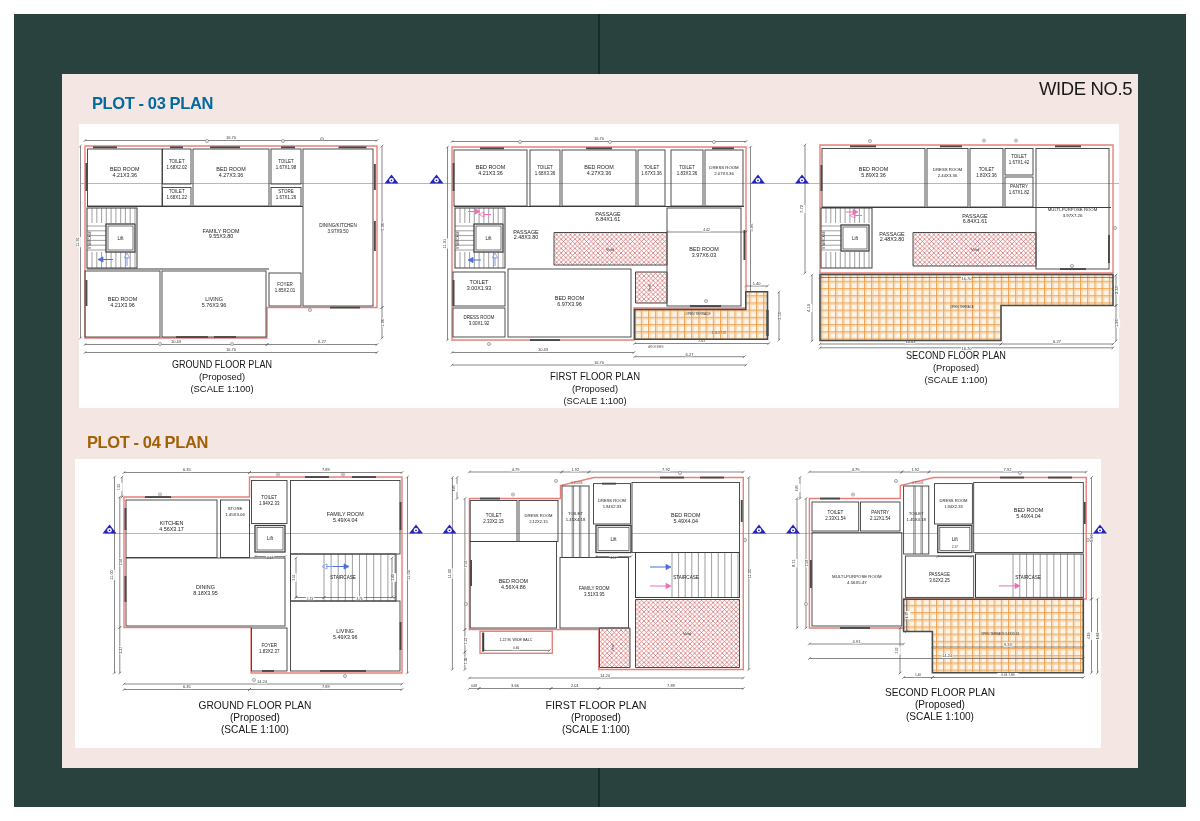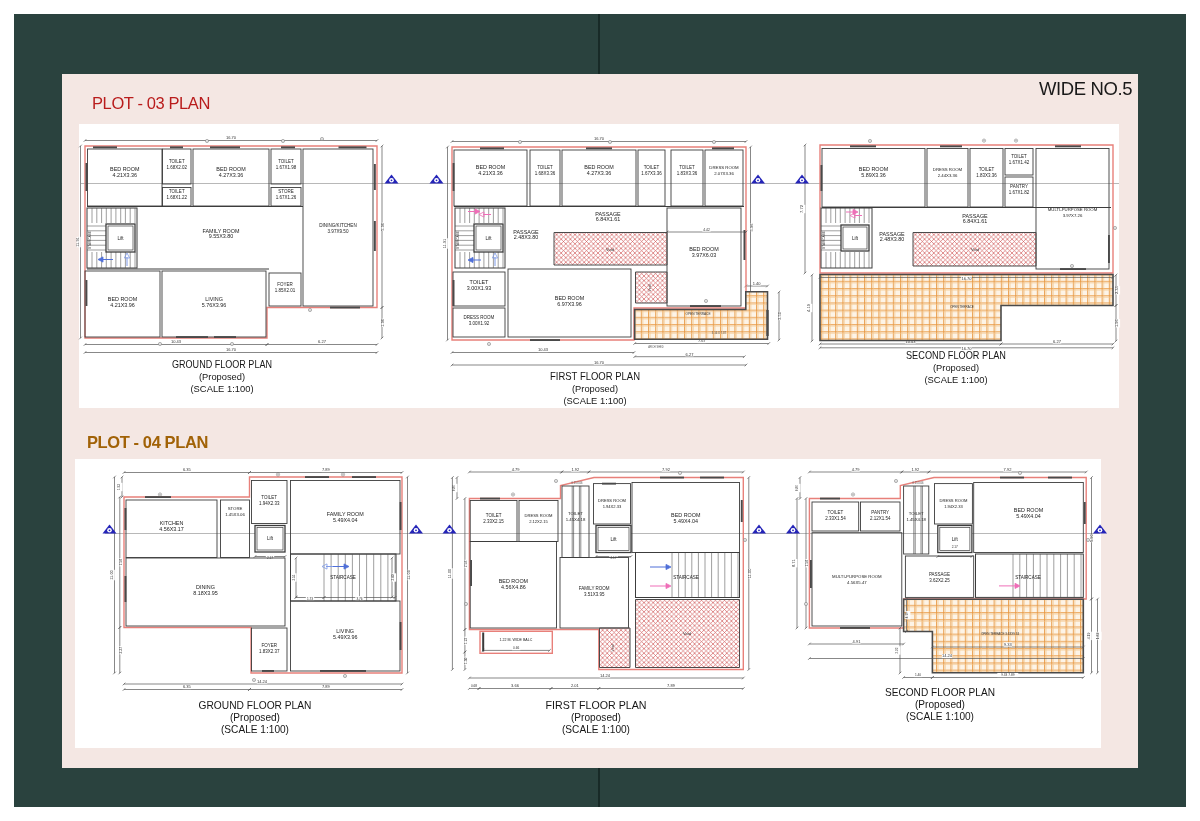--- a/index.html
+++ b/index.html
@@ -11,21 +11,21 @@
 <div class="abs" style="left:14px;top:14px;width:1172px;height:793px;background:#2a423e;"></div>
 
 <div class="abs" style="left:598px;top:14px;width:2px;height:61px;background:#182a27;"></div>
 
 <div class="abs" style="left:598px;top:768px;width:2px;height:39px;background:#182a27;"></div>
 
 <div class="abs" style="left:62px;top:74px;width:1076px;height:694px;background:#f4e7e3;"></div>
 
 <div class="abs" style="left:1039px;top:78px;font-size:18.5px;color:#1a1a1a;letter-spacing:-0.4px;">WIDE NO.5</div>
 
-<div class="abs" style="left:92px;top:93.5px;font-size:16.5px;font-weight:normal;color:#b91c1c;letter-spacing:-0.4px;">PLOT - 03 PLAN</div>
+<div class="abs" style="left:92px;top:93.5px;font-size:16.5px;font-weight:bold;color:#0369a1;letter-spacing:-0.4px;">PLOT - 03 PLAN</div>
 
 <div class="abs" style="left:87px;top:433px;font-size:16.5px;font-weight:bold;color:#a16207;letter-spacing:-0.4px;">PLOT - 04 PLAN</div>
 
 <div class="abs" style="left:79px;top:124px;width:1040px;height:284px;background:#fff;"></div>
 
 <div class="abs" style="left:75px;top:459px;width:1026px;height:289px;background:#fff;"></div>
 
 <svg class="abs" style="left:0;top:0;" width="1200" height="821" viewBox="0 0 1200 821">
 <defs>
 <pattern id="crosshatch" width="4.6" height="4.6" patternUnits="userSpaceOnUse">

